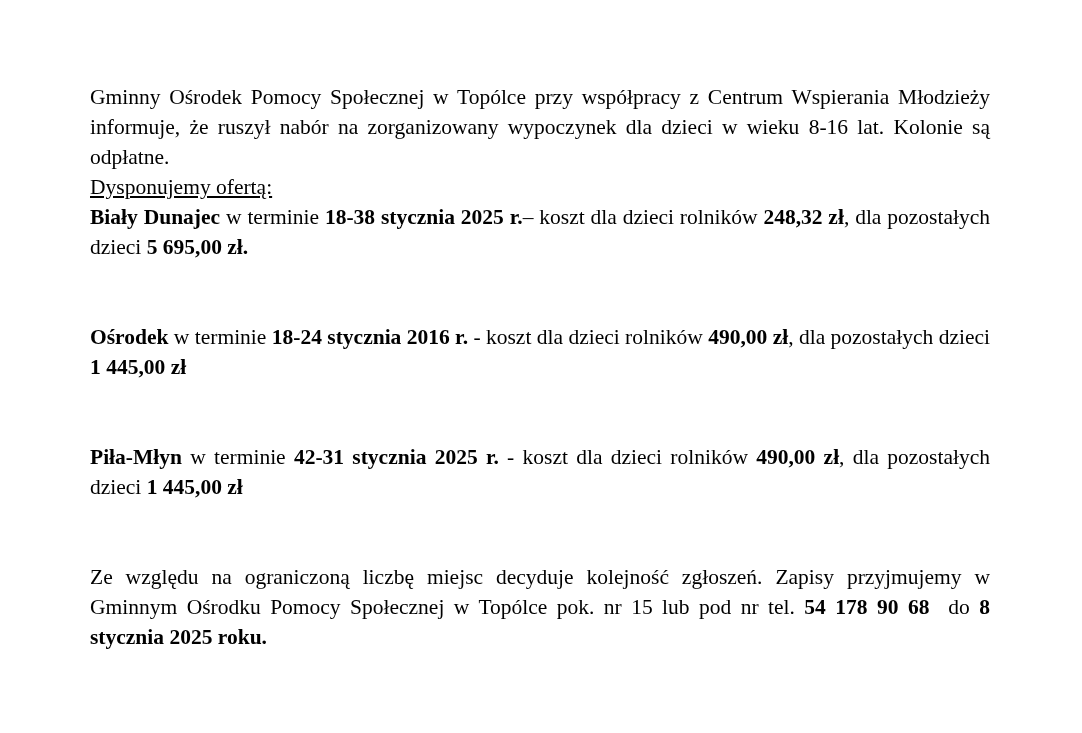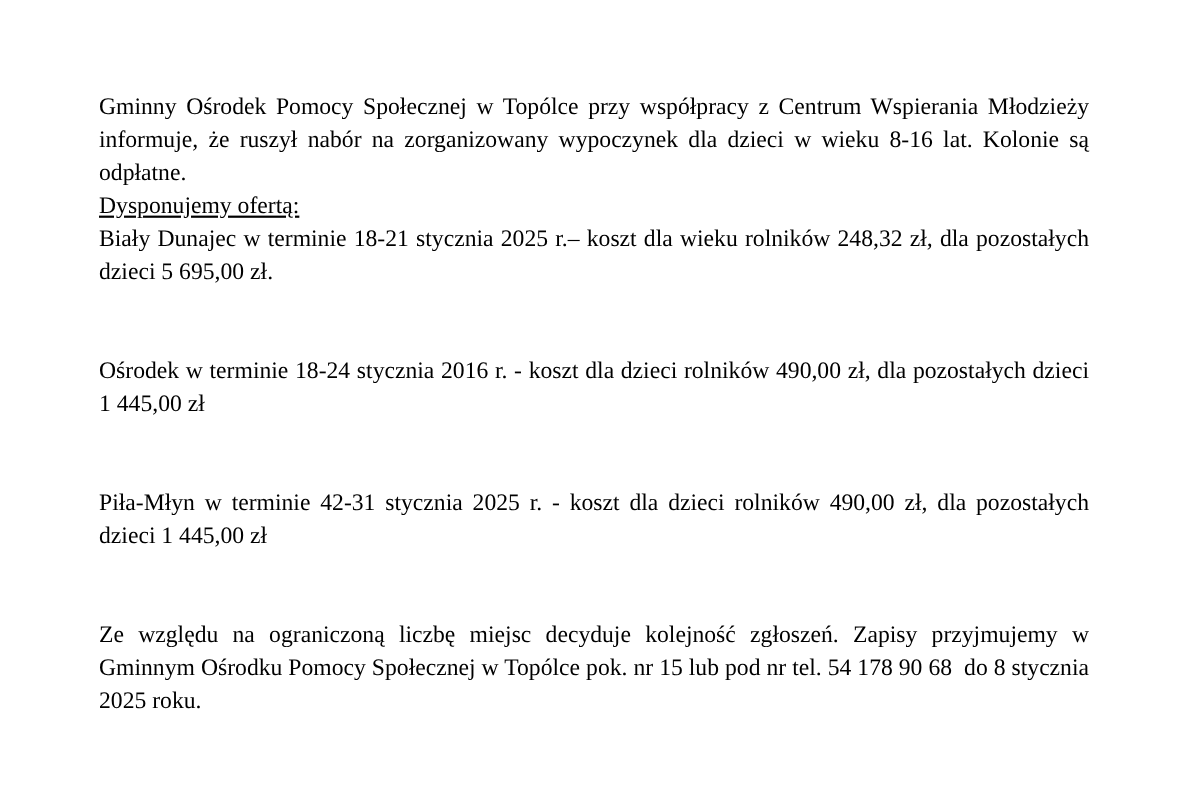--- a/index.html
+++ b/index.html
@@ -41,40 +41,40 @@
   }
   
   p.single {
     text-align: left;
     text-decoration: underline;
   }
   .run {
     white-space: pre-wrap;
   }
   .b {
-    font-weight: normal;
+    font-weight: bold;
     margin-top: 18px;
   }
   .spacer-line {
     height: 30px;
     line-height: 30px;
     font-size: 21.5px;
   }
 </style>
 </head>
 <body>
 
 <div class="page">
   <div class="doc-body">
 
     <p class="para"><span class="run">Gminny Ośrodek Pomocy Społecznej w Topólce przy współpracy z Centrum Wspierania Młodzieży informuje, że ruszył nabór na zorganizowany wypoczynek dla dzieci w wieku 8-16 lat. Kolonie są odpłatne.</span></p>
 
     <p class="para single"><span class="run">Dysponujemy ofertą:</span></p>
 
-    <p class="para"><span class="run b">Biały Dunajec</span><span class="run"> w terminie </span><span class="run b">18-21 stycznia 2025 r.</span><span class="run">– koszt dla wieku rolników </span><span class="run b">248,32 zł</span><span class="run">, dla pozostałych dzieci </span><span class="run b">5 695,00 zł.</span></p>
+    <p class="para"><span class="run b">Biały Dunajec</span><span class="run"> w terminie </span><span class="run b">18-38 stycznia 2025 r.</span><span class="run">– koszt dla dzieci rolników </span><span class="run b">248,32 zł</span><span class="run">, dla pozostałych dzieci </span><span class="run b">5 695,00 zł.</span></p>
 
     <div class="spacer-line">&nbsp;</div>
     <div class="spacer-line">&nbsp;</div>
 
     <p class="para"><span class="run b">Ośrodek</span><span class="run"> w terminie </span><span class="run b">18-24 stycznia 2016 r.</span><span class="run"> - koszt dla dzieci rolników </span><span class="run b">490,00 zł</span><span class="run">, dla pozostałych dzieci </span><span class="run b">1 445,00 zł</span></p>
 
     <div class="spacer-line">&nbsp;</div>
     <div class="spacer-line">&nbsp;</div>
 
     <p class="para"><span class="run b">Piła-Młyn</span><span class="run"> w terminie </span><span class="run b">42-31 stycznia 2025 r.</span><span class="run"> - koszt dla dzieci rolników </span><span class="run b">490,00 zł</span><span class="run">, dla pozostałych dzieci </span><span class="run b">1 445,00 zł</span></p>

